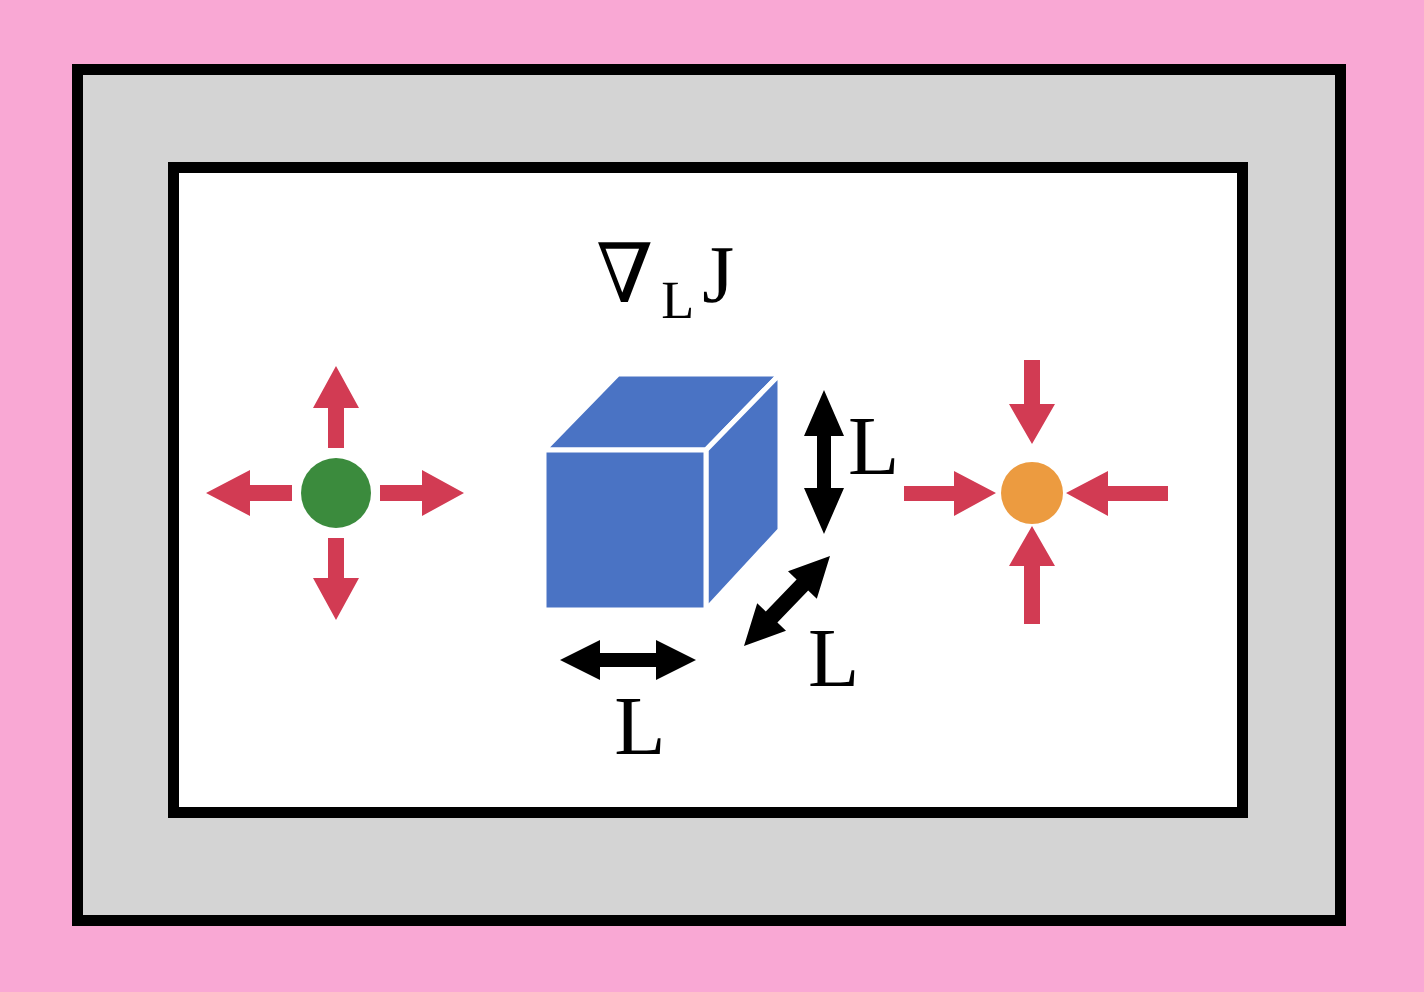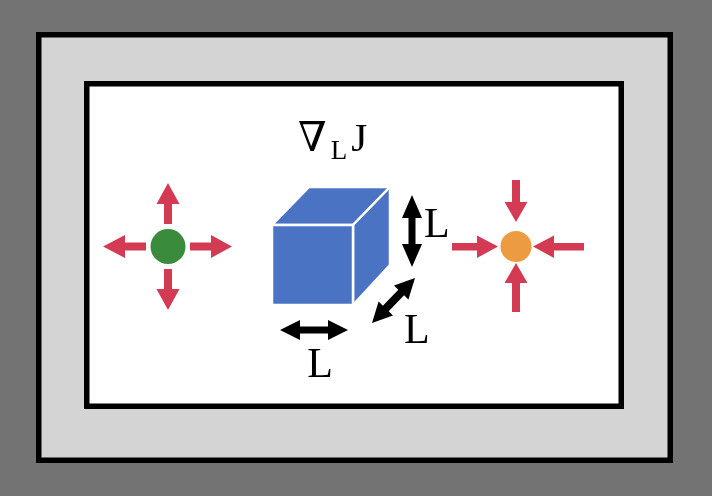--- a/index.html
+++ b/index.html
@@ -8,21 +8,21 @@
     background: #ffffff;
     width: 712px;
     height: 496px;
     overflow: hidden;
     font-family: "Liberation Serif", "DejaVu Serif", serif;
   }
   .canvas {
     position: relative;
     width: 712px;
     height: 496px;
-    background: #737373;
+    background: #f9a8d4;
   }
   svg { display: block; }
   text, tspan {
     font-family: "Liberation Serif", "DejaVu Serif", serif;
     fill: #000000;
   }
   .formula-main { font-size: 41px; }
   .formula-sub  { font-size: 27px; }
   .dim-label    { font-size: 42px; }
 </style>

